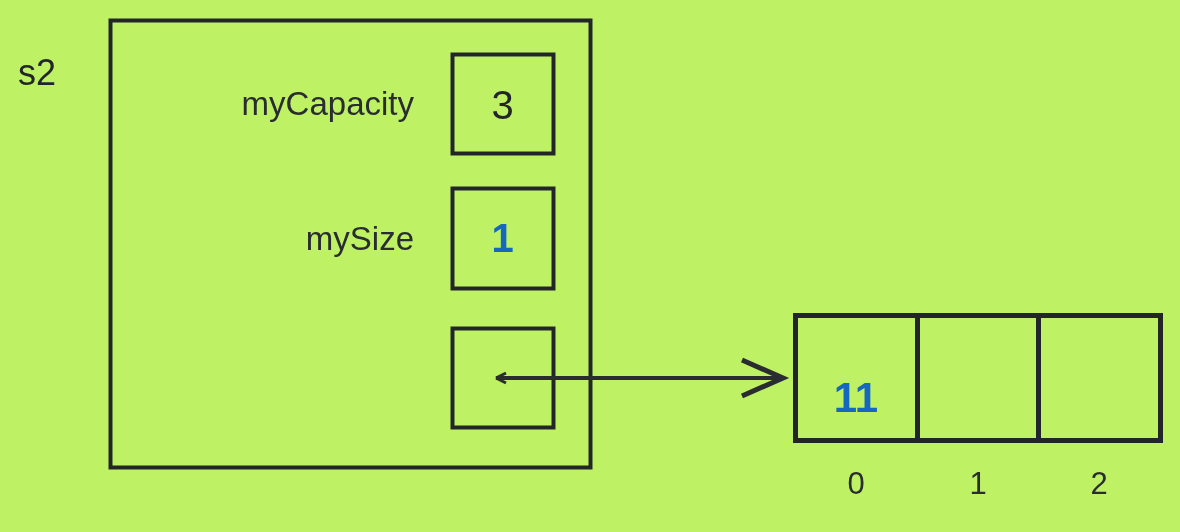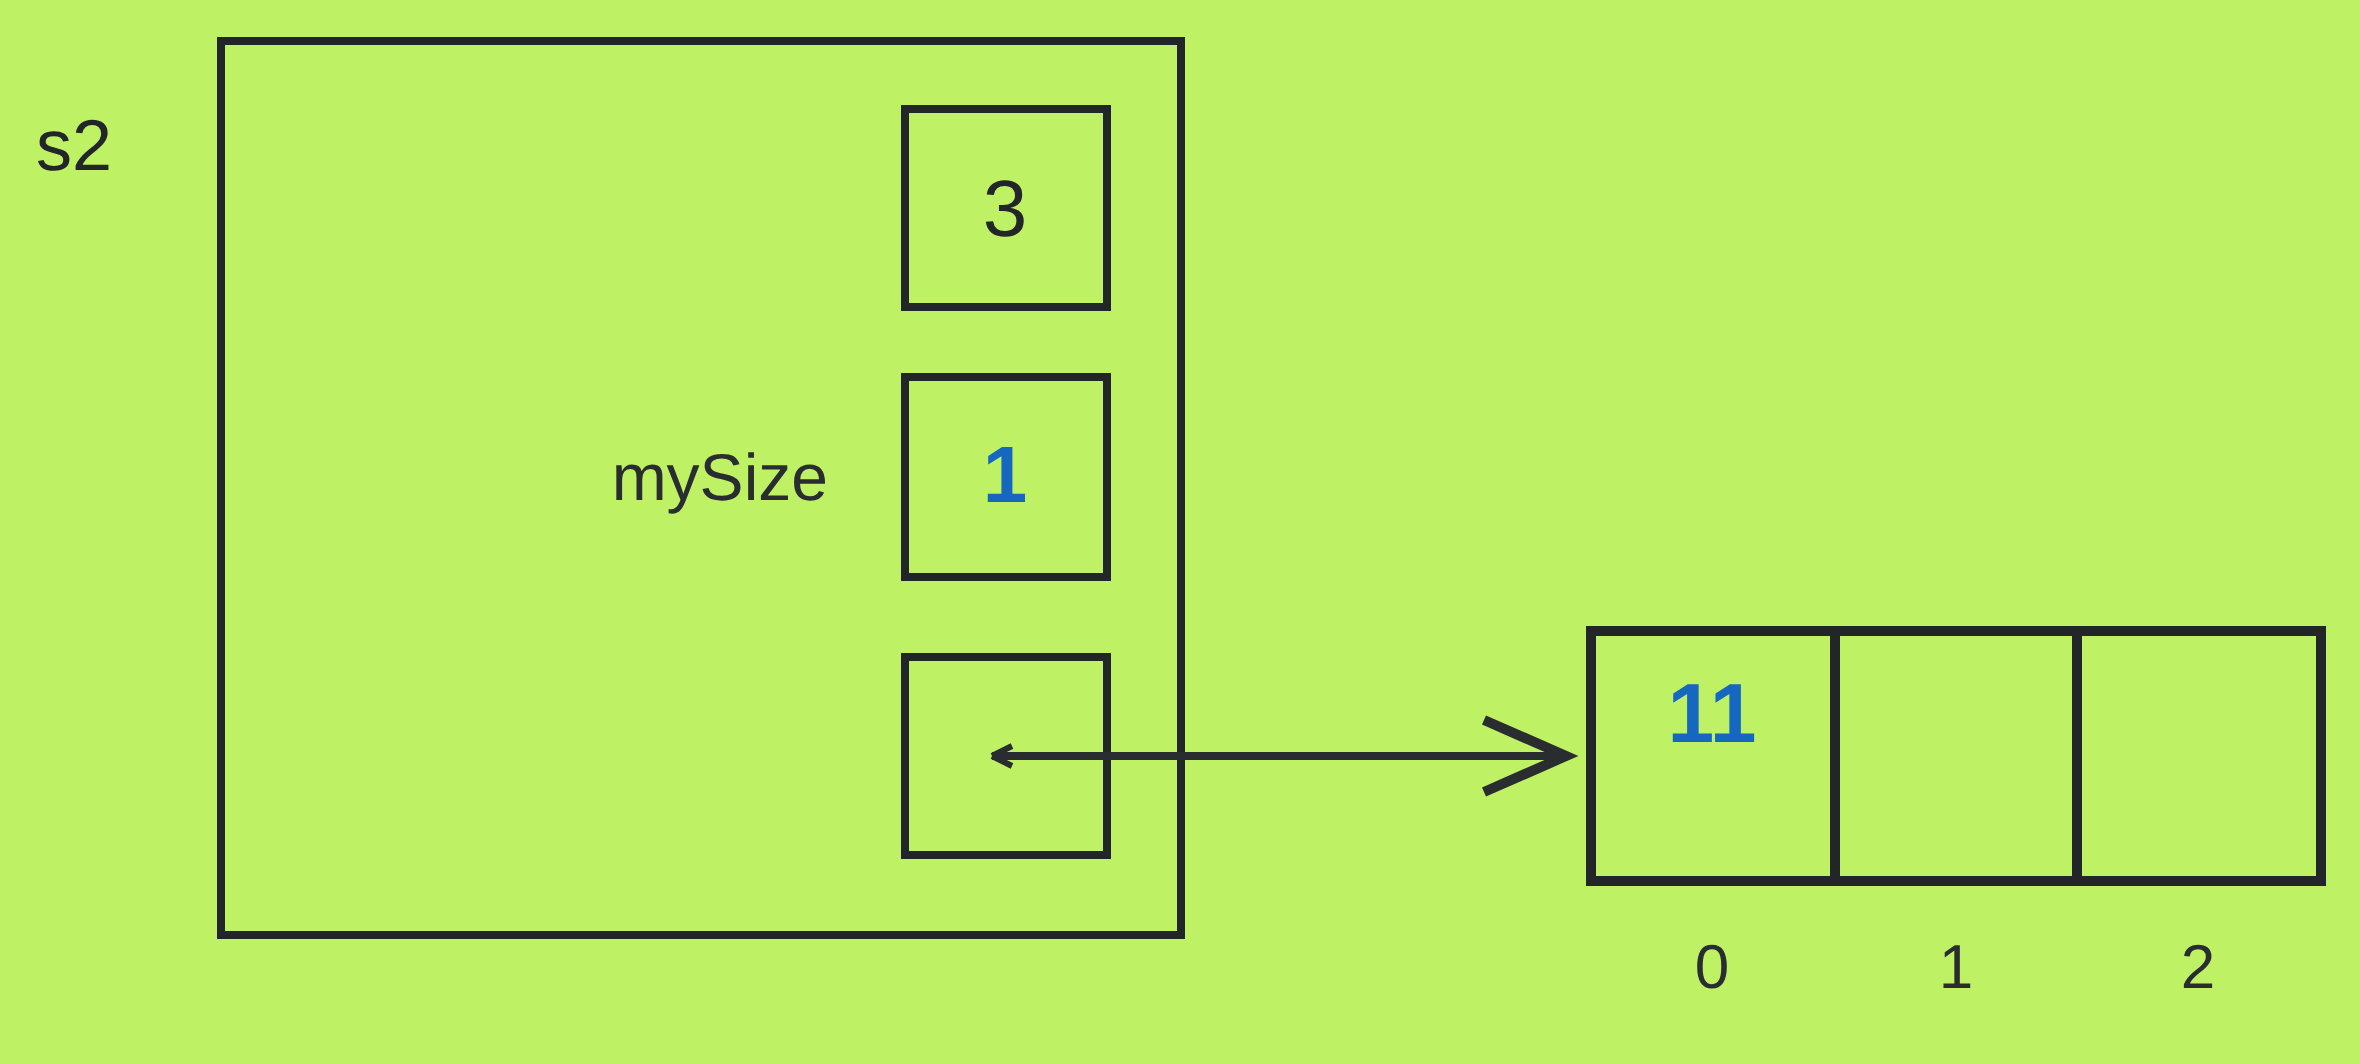--- a/index.html
+++ b/index.html
@@ -95,27 +95,28 @@
     <path d="M 496 378 L 506 373 M 496 378 L 506 383" fill="none" stroke="#2a2d30" stroke-width="3"></path>
 
     <rect x="795.5" y="315.5" width="365" height="125" fill="none" stroke="#232629" stroke-width="5"></rect>
 
     <line x1="917.5" y1="315.5" x2="917.5" y2="440.5" stroke="#232629" stroke-width="5"></line>
     <line x1="1038.5" y1="315.5" x2="1038.5" y2="440.5" stroke="#232629" stroke-width="5"></line>
   </svg>
 
   <div class="lbl lbl-obj-name">s2</div>
 
+  <div class="lbl field-label r0">myCapacity</div>
   <div class="lbl field-label r1">mySize</div>
 
   <div class="slot-val" style="left:452px; top:85px;">3</div>
   <div class="slot-val accent-holder" style="left:452px; top:218px; color:#1667c0; font-weight:700;">1</div>
   <div class="slot-val" style="left:452px; top:358px;"></div>
 
-  <div class="arr-val" style="left:795px; top:336px;">11</div>
+  <div class="arr-val" style="left:795px; top:377px;">11</div>
   <div class="arr-val" style="left:917px; top:357px; color:#232629; font-weight:400;"></div>
   <div class="arr-val" style="left:1038px; top:357px; color:#232629; font-weight:400;"></div>
 
   <div class="idx-label" style="left:795px;">0</div>
   <div class="idx-label" style="left:917px;">1</div>
   <div class="idx-label" style="left:1038px;">2</div>
 
 </div>
 
 </body></html>

